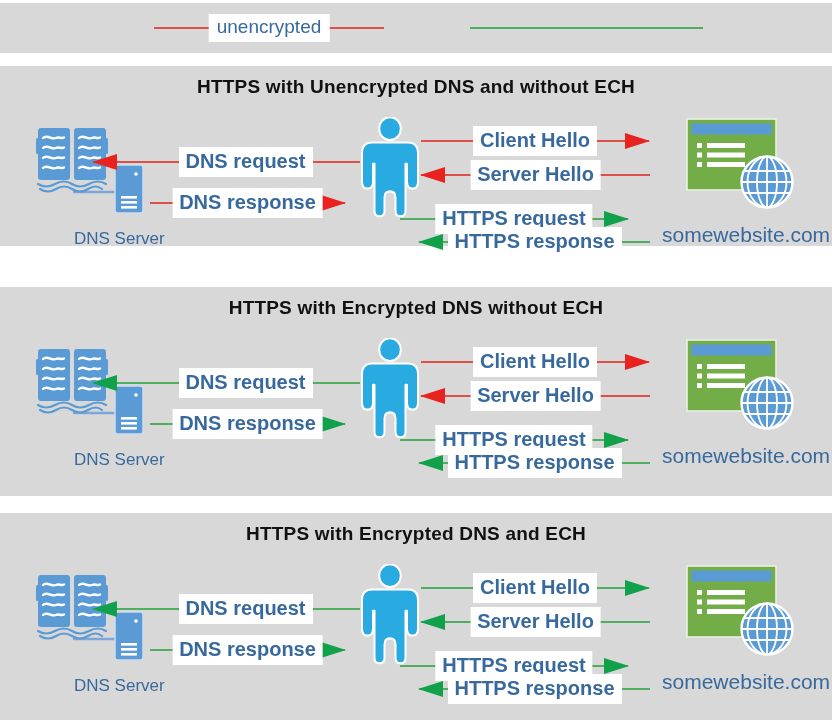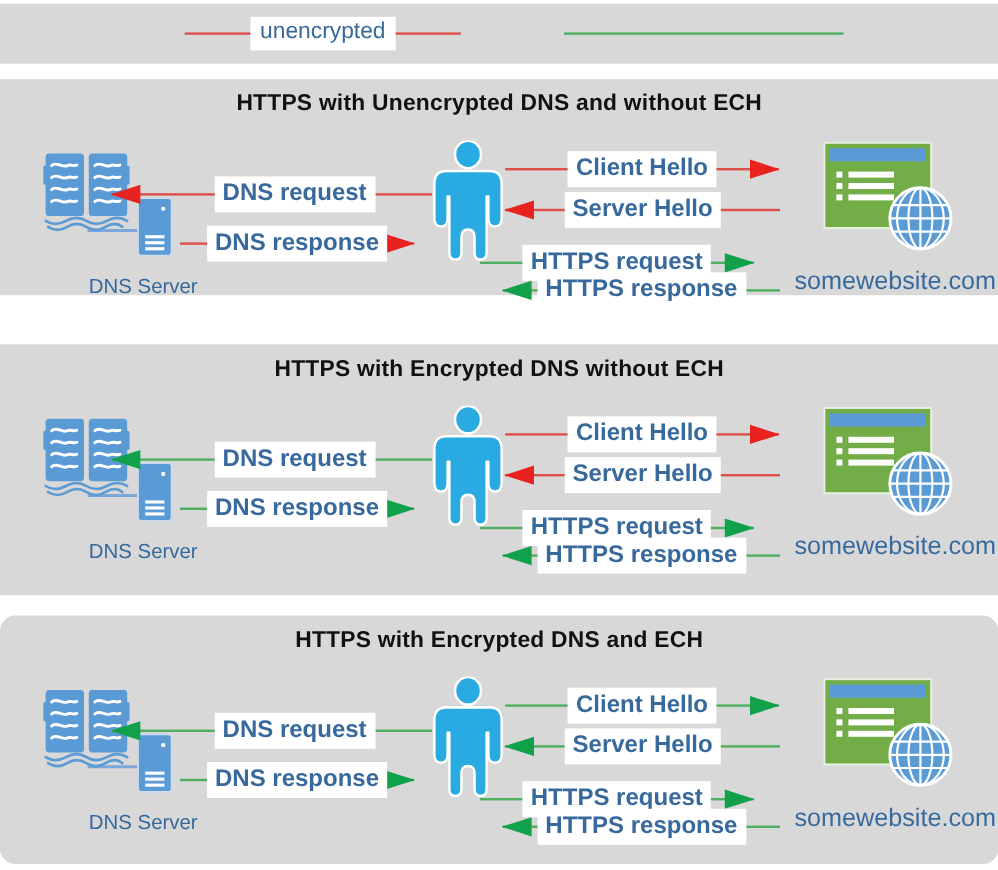--- a/index.html
+++ b/index.html
@@ -4,21 +4,21 @@
 <style>
   html,body{margin:0;padding:0;}
   body{
     width:832px;height:725px;position:relative;background:#ffffff;
     font-family:"Liberation Sans",sans-serif;overflow:hidden;
   }
   .bar,.panel{position:absolute;left:0;width:832px;background:#d8d8d8;}
   .legend-bar{top:3px;height:50px;}
   .panel-1{top:66px;height:180px;}
   .panel-2{top:287px;height:209px;}
-  .panel-3{top:513px;height:207px;border-radius:13px;}
+  .panel-3{top:513px;height:207px;}
   .panel-title{
     position:absolute;top:10px;left:0;width:100%;text-align:center;
     font-size:19px;font-weight:700;color:#111111;margin:0;letter-spacing:.2px;
   }
   
   .arrow{position:absolute;height:28px;transform:translateY(-50%);}
   .arrow .line{position:absolute;left:0;right:0;top:50%;height:2.5px;margin-top:-1.25px;}
   .arrow[data-color="red"]   {color:#e8231f;}
   .arrow[data-color="green"] {color:#12a14b;}
   .arrow[data-color="red"] .line   {background:#dd4f49;}

